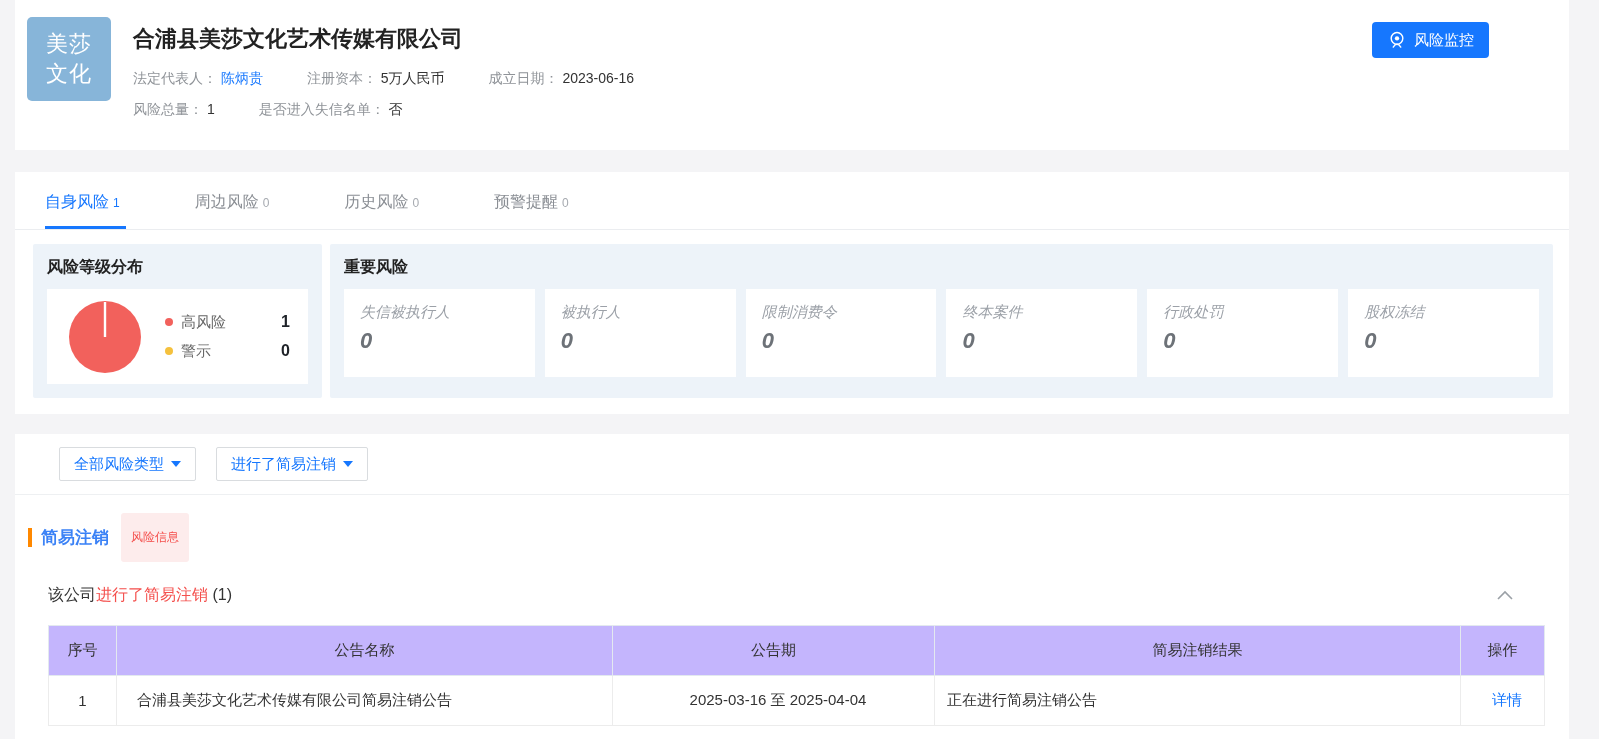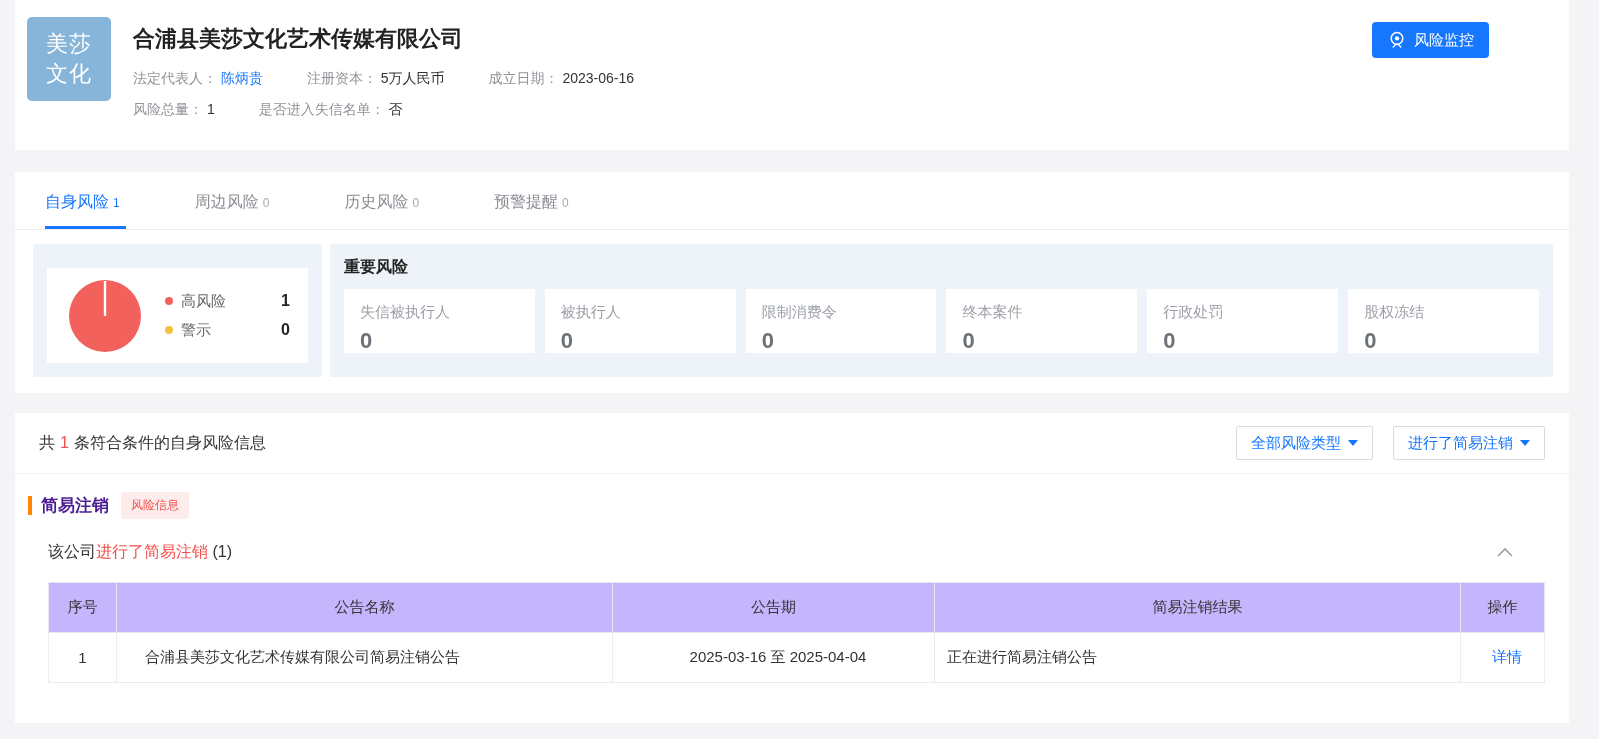--- a/index.html
+++ b/index.html
@@ -45,58 +45,58 @@
     padding:0 18px 0 22px; }
   .pie { width:72px; height:72px; flex-shrink:0; }
   .legend { flex:1; margin-left:24px; }
   .legend-row { display:flex; align-items:center; font-size:15px; height:26px; margin:3px 0; }
   .dot { width:8px; height:8px; border-radius:50%; margin-right:8px; flex-shrink:0; }
   .dot-high { background:#f2615c; }
   .dot-warn { background:#f5c13d; }
   .legend-label { color:#666; flex:1; }
   .legend-value { color:#1f2329; font-weight:bold; font-size:16px; }
   .imp-cards { display:grid; grid-template-columns:repeat(6,1fr); gap:10px; margin-top:11px; }
-  .imp-card { background:#fff; height:64px; padding:14px 16px; }
+  .imp-card { background:#fff; height:88px; padding:14px 16px;font-style:italic; }
   .imp-label { color:#9ca1a8; font-size:15px; }
   .imp-value { color:#6d7278; font-size:22px; font-weight:bold; margin-top:6px; }
 
   
   .main-card { min-height:310px; }
   .filter-row { display:flex; align-items:center; justify-content:space-between;
     padding:13px 24px; border-bottom:1px solid #eef0f2; }
   .summary { font-size:16px; color:#333; }
   .summary .red { color:#f4504d; margin:0 5px; }
   .filter-btns { display:flex; }
   .drop-btn { background:#fff; border:1px solid #d9dcdf; border-radius:2px; color:#1677fe;
     font-size:15px; height:34px; padding:0 14px; margin-left:20px; cursor:pointer;
     display:flex; align-items:center; }
   .caret-down { width:0; height:0; border-left:5px solid transparent; border-right:5px solid transparent;
     border-top:6px solid #1677fe; margin-left:7px; display:inline-block; }
 
   .section { padding:18px 24px 24px 13px; }
   .section-head { display:flex; align-items:center; }
   .orange-bar { width:4px; height:19px; background:#ff8800; margin-right:9px; }
-  .section-title { font-size:17px; font-weight:bold; color:#4c1d95;text-align:center; }
+  .section-title { font-size:17px; font-weight:bold; color:#3b82f6;text-align:center; }
   .risk-badge { margin-left:12px; background:#fdecec; color:#f4504d; font-size:12px;
-    padding:5px 10px; border-radius:3px; }
+    padding:16px 10px; border-radius:3px; }
   .desc-row { display:flex; align-items:center; justify-content:space-between;
     margin:22px 0 0 20px; font-size:16px; }
   .desc-text { color:#333; }
   .desc-highlight { color:#f4504d; }
   .chevron-btn { background:none; border:none; cursor:pointer; margin-right:28px; padding:4px; }
 
   table.risk-table { border-collapse:collapse; width:calc(100% - 20px); margin:18px 0 0 20px;
     font-size:15px; }
   .risk-table th { background:#c4b5fd; color:#333; font-weight:normal; height:50px;
     border:1px solid #e3e9ef; border-left:none; }
   .risk-table th:first-child { border-left:1px solid #e3e9ef; }
   .risk-table td { height:50px; border:1px solid #ececec; border-left:none; color:#333; }
   .risk-table td:first-child { border-left:1px solid #ececec; text-align:center; }
   .td-center { text-align:center;padding-left:9px; }
-  .td-pad { padding-left:28px; }
+  .td-pad { padding-left:20px; }
   .td-pad-sm { padding-left:12px; }
 </style>
 </head>
 <body>
 
 <div class="page">
 
   <div class="card header-card">
     <div class="header-flex">
       <div class="logo">
@@ -153,20 +153,21 @@
         <span>历史风险</span><span class="cnt">0</span>
       </div>
       <div class="tab">
         <span>预警提醒</span><span class="cnt">0</span>
       </div>
     </div>
 
     <div class="panels-row">
 
       <div class="panel panel-risk-level">
+        <div class="panel-title">风险等级分布</div>
         <div class="pie-box">
           <svg class="pie" viewBox="0 0 72 72">
             <circle cx="36" cy="36" r="36" fill="#f2615c"></circle>
             <line x1="36" y1="36" x2="36" y2="1" stroke="#fff" stroke-width="2.4"></line>
           </svg>
           <div class="legend">
             <div class="legend-row">
               <span class="dot dot-high"></span>
               <span class="legend-label">高风险</span>
               <span class="legend-value">1</span>
@@ -207,23 +208,20 @@
             <div class="imp-label">股权冻结</div>
             <div class="imp-value">0</div>
           </div>
         </div>
       </div>
     </div>
   </div>
 
   <div class="card main-card">
     <div class="filter-row">
-      <div class="summary">
-        <span>共</span><span class="red">1</span><span>条符合条件的自身风险信息</span>
-      </div>
       <div class="filter-btns">
         <button class="drop-btn">
           <span>全部风险类型</span>
           <span class="caret-down"></span>
         </button>
         <button class="drop-btn">
           <span>进行了简易注销</span>
           <span class="caret-down"></span>
         </button>
       </div>

